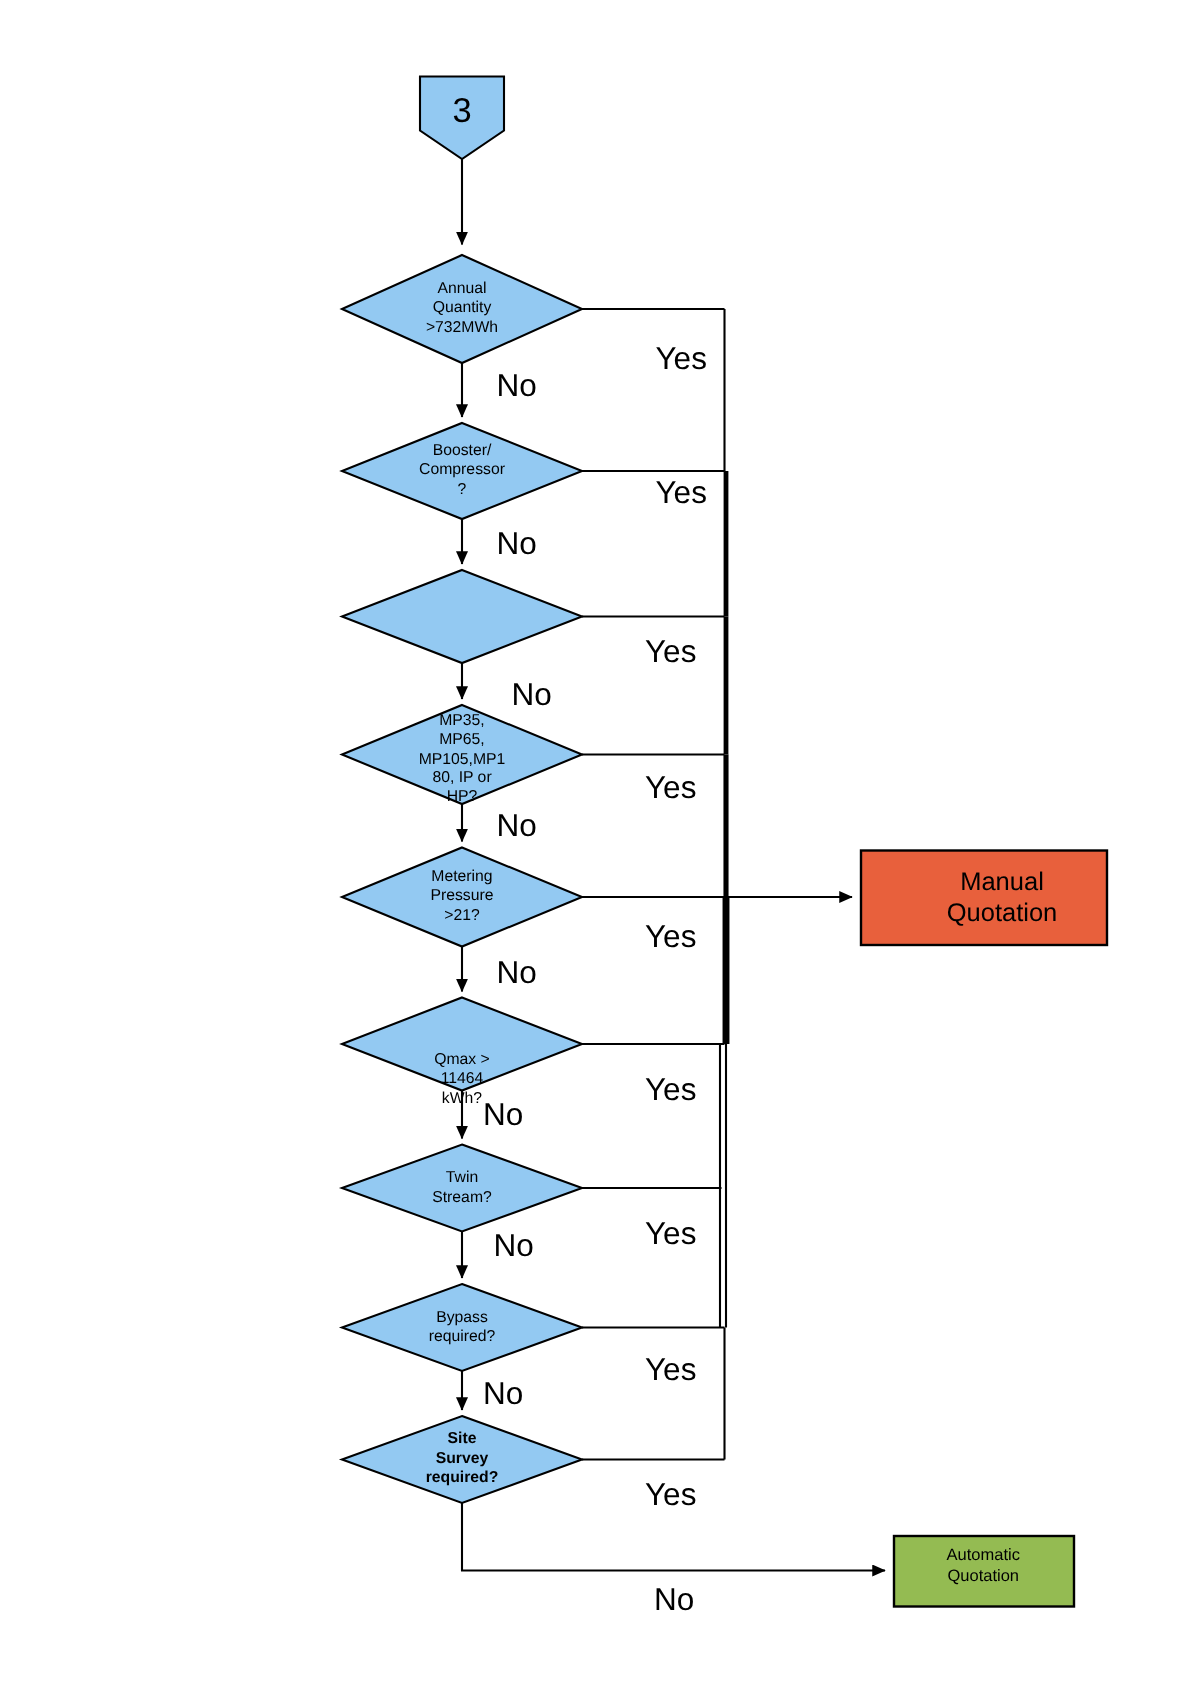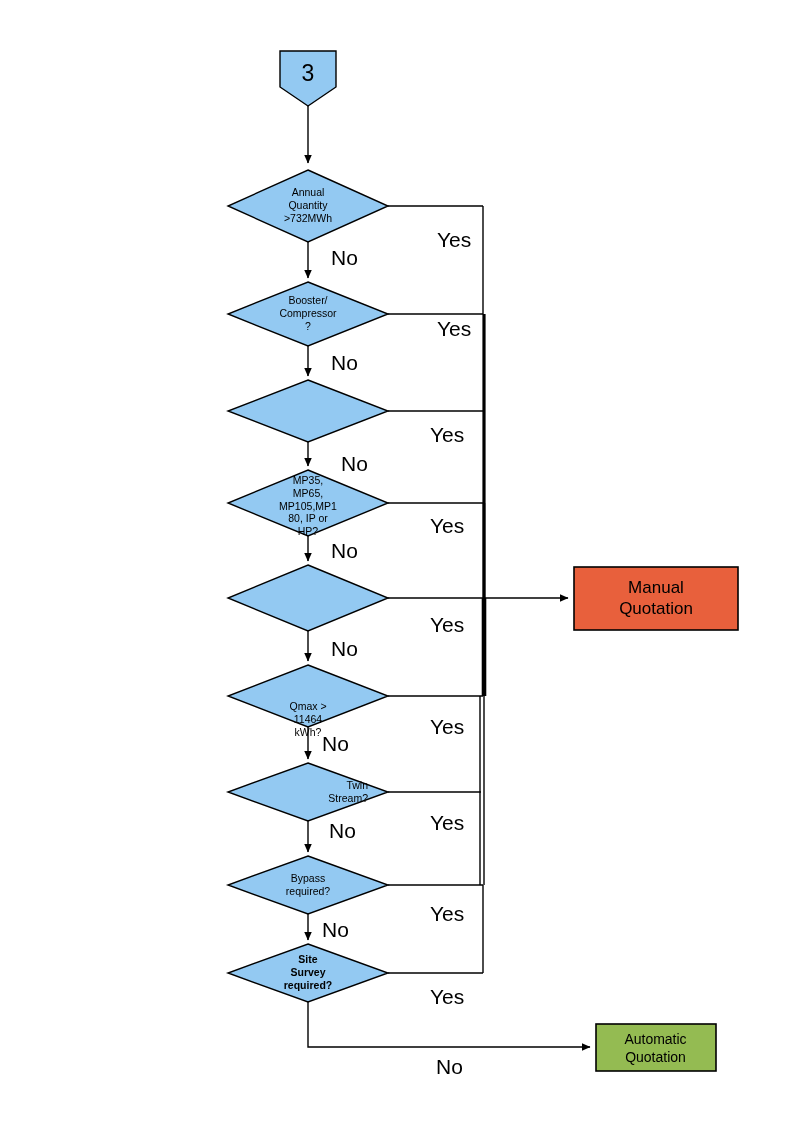--- a/index.html
+++ b/index.html
@@ -132,24 +132,27 @@
 Quantity
 &gt;732MWh</div>
   <div class="node-text" style="left:248px; top:294px; width:120px;">Booster/
 Compressor
 ?</div>
   <div class="node-text" style="left:248px; top:474px; width:120px;">MP35,
 MP65,
 MP105,MP1
 80, IP or
 HP?</div>
+  <div class="node-text" style="left:248px; top:578px; width:120px;">Metering
+Pressure
+&gt;21?</div>
   <div class="node-text" style="left:248px; top:676px; width:120px;margin-top:24px;">Qmax &gt;
 11464
 kWh?</div>
-  <div class="node-text" style="left:248px; top:779px; width:120px;text-align:right;">Twin
+  <div class="node-text" style="left:248px; top:779px; width:120px;">Twin
 Stream?</div>
   <div class="node-text" style="left:248px; top:872px; width:120px;">Bypass
 required?</div>
   <div class="node-text" style="left:248px; top:953px; width:120px;font-weight:bold;">Site
 Survey
 required?</div>
 
   <div class="branch-lbl" style="left:331px; top:246px;">No</div>
   <div class="branch-lbl" style="left:331px; top:351px;">No</div>
   <div class="branch-lbl" style="left:341px; top:452px;">No</div>
@@ -164,18 +167,18 @@
   <div class="branch-lbl" style="left:430px; top:423px;">Yes</div>
   <div class="branch-lbl" style="left:430px; top:514px;">Yes</div>
   <div class="branch-lbl" style="left:430px; top:613px;">Yes</div>
   <div class="branch-lbl" style="left:430px; top:715px;">Yes</div>
   <div class="branch-lbl" style="left:430px; top:811px;">Yes</div>
   <div class="branch-lbl" style="left:430px; top:902px;">Yes</div>
   <div class="branch-lbl" style="left:430px; top:985px;">Yes</div>
 
   <div class="branch-lbl" style="left:436px; top:1055px;">No</div>
 
-  <div class="box-text" style="left:574px; top:577px; width:164px;">Manual
+  <div class="box-text" style="left:574px; top:577px; width:164px;padding-left:12px;">Manual
 Quotation</div>
-  <div class="box-text" style="left:596px; top:1031px; width:119px; font-size:14px;">Automatic
+  <div class="box-text" style="left:596px; top:1031px; width:119px; font-size:11px;">Automatic
 Quotation</div>
 
 </div>
 
 </body></html>

